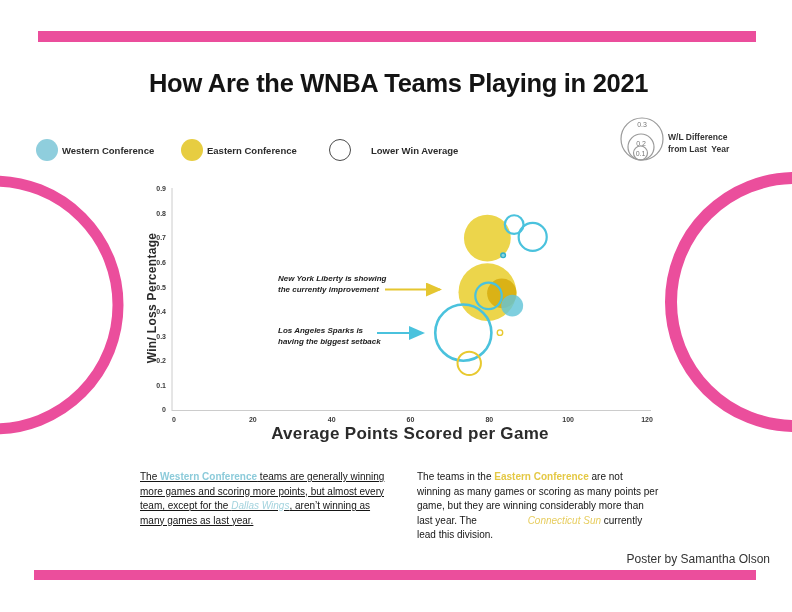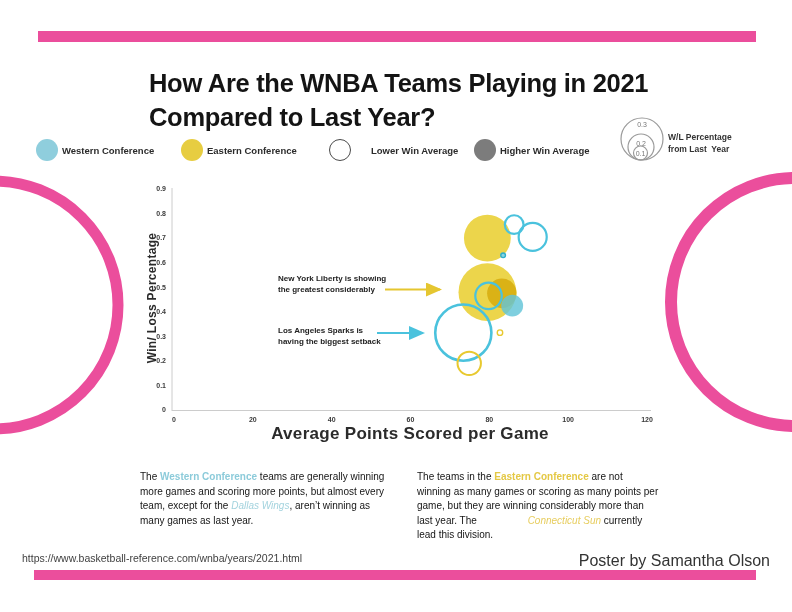--- a/index.html
+++ b/index.html
@@ -23,34 +23,34 @@
          font-weight:600;color:#333;white-space:pre;}
   
   #chart-svg{position:absolute;left:0;top:0;pointer-events:none;}
   #chart-svg text{font-family:"Liberation Sans", sans-serif;}
   .tick{font-size:7px;font-weight:bold;fill:#3a3a3a;}
   .size-num{font-size:7px;fill:#777;}
   .axis-title-y{position:absolute;left:52px;top:291px;width:200px;text-align:center;
         transform:rotate(-90deg);font-size:12px;font-weight:bold;color:#2b2b2b;letter-spacing:.3px;}
   .axis-title-x{position:absolute;left:260px;top:424px;width:300px;text-align:center;
         font-size:17px;font-weight:bold;color:#2b2b2b;letter-spacing:.3px;}
-  .annotation{position:absolute;font-size:8px;font-weight:bold;color:#222;line-height:10.5px;}
+  .annotation{position:absolute;font-size:8px;font-weight:bold;color:#222;line-height:10.5px;font-style:italic;}
   .ann-ny{left:278px;top:274px;}
   .ann-la{left:278px;top:326px;}
   
   .para{position:absolute;font-size:10px;line-height:14.5px;color:#151515;}
-  .para-west{left:140px;top:460px;width:255px;}
+  .para-west{left:140px;top:460px;width:255px;text-decoration:underline;}
   .para-east{left:417px;top:460px;width:242px;}
   .seg-west-bold{color:#8CCBDA;font-weight:bold;}
   .seg-west-italic{color:#A3D3DE;font-style:italic;}
   .seg-east-bold{color:#E4C844;font-weight:bold;}
   .seg-east-italic{color:#E7CD5E;font-style:italic;padding-left:48px;}
   
   .footer-url{position:absolute;left:22px;top:552px;font-size:10.5px;color:#3f3f3f;}
-  .footer-credit{position:absolute;right:22px;top:552px;font-size:16px;color:#333;}
+  .footer-credit{position:absolute;right:22px;top:552px;font-size:12px;color:#333;}
 </style>
 </head>
 <body>
 
 <div class="poster">
 
   <div class="accent-bar top"></div>
   <div class="accent-bar bottom"></div>
 
   <svg id="chart-svg" width="792" height="612" viewBox="0 0 792 612">
@@ -106,52 +106,46 @@
       <circle cx="641" cy="147" r="13" fill="none" stroke="#9a9a9a" stroke-width="1.2"></circle>
       <circle cx="640.5" cy="153" r="7" fill="none" stroke="#9a9a9a" stroke-width="1.2"></circle>
       <text class="size-num" x="642" y="127" text-anchor="middle">0.3</text>
       <text class="size-num" x="641" y="146" text-anchor="middle">0.2</text>
       <text class="size-num" x="640.5" y="156" text-anchor="middle">0.1</text>
     </g>
   </svg>
 
   <h1 class="title">
     <span>How Are the WNBA Teams Playing in 2021</span><br>
-    <span>Compared to Last Year?</span>
   </h1>
 
   <div class="legend-item" style="left:36px;">
     <span class="legend-swatch sw-western"></span>
     <span class="legend-label">Western Conference</span>
   </div>
   <div class="legend-item" style="left:181px;">
     <span class="legend-swatch sw-eastern"></span>
     <span class="legend-label">Eastern Conference</span>
   </div>
   <div class="legend-item" style="left:329px;gap:20px;">
     <span class="legend-swatch sw-lower"></span>
     <span class="legend-label">Lower Win Average</span>
   </div>
-  <div class="legend-item" style="left:474px;">
-    <span class="legend-swatch sw-higher"></span>
-    <span class="legend-label">Higher Win Average</span>
-  </div>
-  <div class="size-legend-caption"><span>W/L Percentage</span><br><span>from Last  Year</span></div>
+  <div class="size-legend-caption"><span>W/L Difference</span><br><span>from Last  Year</span></div>
 
   <div class="axis-title-y">Win/ Loss Percentage</div>
   <div class="axis-title-x">Average Points Scored per Game</div>
 
   <div class="annotation ann-ny">
     <span>New York Liberty is showing</span><br>
-    <span>the greatest considerably</span>
+    <span>the currently improvement</span>
   </div>
   <div class="annotation ann-la">
     <span>Los Angeles Sparks is</span><br>
     <span>having the biggest setback</span>
   </div>
 
   <p class="para para-west"><span>The </span><span class="seg-west-bold">Western Conference</span><span> teams are generally winning more games and scoring more points, but almost every team, except for the </span><span class="seg-west-italic">Dallas Wings</span><span>, aren’t winning as many games as last year.</span></p>
   <p class="para para-east"><span>The teams in the </span><span class="seg-east-bold">Eastern Conference</span><span> are not winning as many games or scoring as many points per game, but they are winning considerably more than last year. The </span><span class="seg-east-italic">Connecticut Sun</span><span> currently lead this division.</span></p>
 
-  <div class="footer-url">https://www.basketball-reference.com/wnba/years/2021.html</div>
   <div class="footer-credit">Poster by Samantha Olson</div>
 
 </div>
 
 </body></html>

